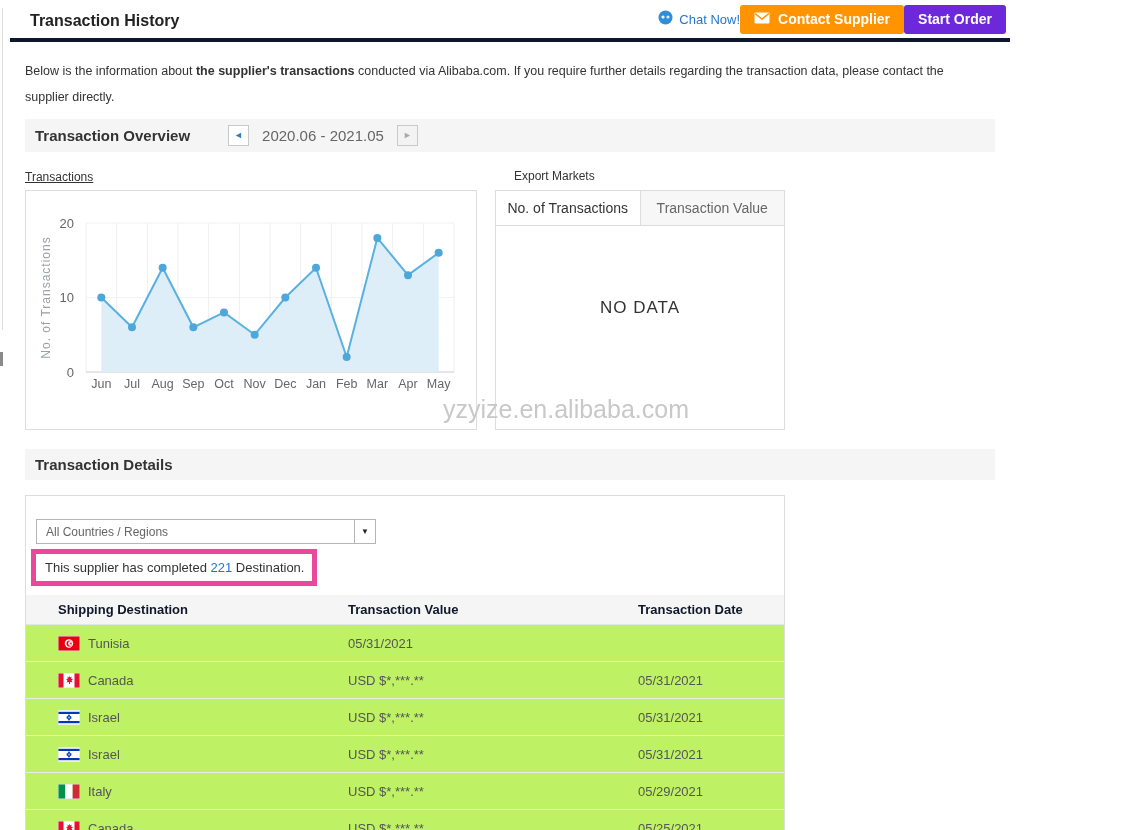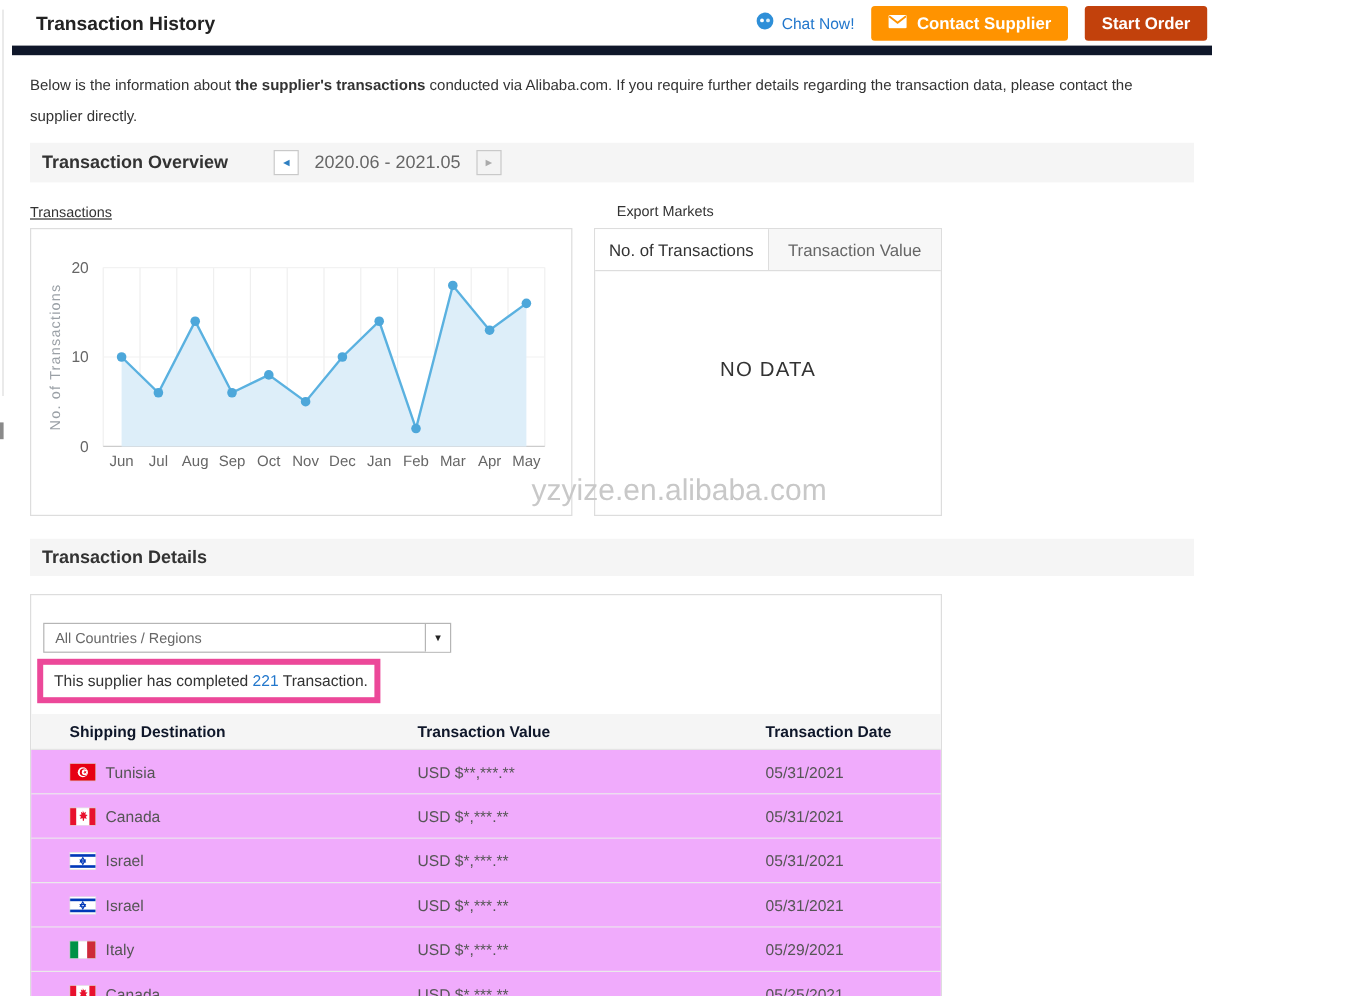--- a/index.html
+++ b/index.html
@@ -5,28 +5,28 @@
   html,body{margin:0;padding:0;background:#fff;}
   body{
     width:1126px;height:830px;position:relative;overflow:hidden;
     font-family:"Liberation Sans", sans-serif;color:#333;
   }
   
   .edge-line{position:absolute;left:2px;top:8px;width:1px;height:322px;background:#ddd;}
   .edge-nub{position:absolute;left:0px;top:352px;width:3px;height:14px;background:#8a8a8a;}
 
   
-  .header{position:absolute;left:10px;top:0;width:1000px;height:38px;border-bottom:8px solid #0f172a;}
+  .header{position:absolute;left:10px;top:0;width:1000px;height:38px;border-bottom:4px solid #0f172a;}
   .header-title{position:absolute;left:20px;top:12px;font-size:16px;font-weight:bold;color:#222;}
-  .header-actions{position:absolute;right:4px;top:4px;height:30px;display:flex;align-items:center;gap:14px;}
+  .header-actions{position:absolute;right:4px;top:4px;height:30px;display:flex;align-items:center;}
   .chat-link{display:flex;align-items:center;gap:6px;color:#2277cc;font-size:13px;cursor:pointer;}
   .btn{display:flex;align-items:center;gap:8px;height:29px;padding:0 14px;border-radius:3px;
        color:#fff;font-size:14px;font-weight:bold;cursor:pointer;}
   .btn-contact{background:#ff9300;}
-  .btn-start{background:#c2410c;}
+  .btn-start{background:#6d28d9;}
 
   
   .intro{position:absolute;left:25px;top:58px;width:940px;font-size:12.5px;color:#333;line-height:26px;}
   .intro b{font-weight:bold;}
 
   
   .section-bar{position:absolute;background:#f5f5f5;display:flex;align-items:center;}
   #overview-bar{left:25px;top:119px;width:970px;height:33px;}
   #details-bar{left:25px;top:449px;width:970px;height:31px;}
   .section-title{font-size:15px;font-weight:bold;color:#333;margin-left:10px;}
@@ -67,21 +67,21 @@
               font-size:8px;color:#222;background:#fff;cursor:pointer;}
   .summary-box{position:absolute;left:5px;top:53px;width:267px;height:27px;border:5px solid #ec4899;
                display:flex;align-items:center;padding-left:9px;font-size:13px;color:#333;white-space:pre;}
   .summary-count{color:#2277cc;}
 
   
   .tx-table{position:absolute;left:0;top:99px;width:758px;}
   .t-row{display:grid;grid-template-columns:322px 290px 146px;align-items:center;}
   .t-head{height:29px;background:#f5f5f5;border-bottom:1px solid #e4e4e4;}
   .t-head .t-cell{font-size:13px;font-weight:bold;color:#0f172a;}
-  .t-body-row{height:36px;border-bottom:1px solid #eaeaea;background:#f0abfc;}
+  .t-body-row{height:36px;border-bottom:1px solid #eaeaea;background:#bef264;}
   .t-cell{font-size:13px;color:#555;}
   .t-cell.first{padding-left:32px;display:flex;align-items:center;gap:8px;}
   .flag{width:22px;height:15px;display:inline-block;line-height:0;}
 </style>
 </head>
 <body>
 
 <div class="edge-line"></div>
 <div class="edge-nub"></div>
 
@@ -192,42 +192,41 @@
   <div class="section-title">Transaction Details</div>
 </div>
 
 <div class="details-panel">
   <div class="filter">
     <div class="filter-text">All Countries / Regions</div>
     <div class="filter-btn">
       <span>▼</span>
     </div>
   </div>
-  <div class="summary-box"><span>This supplier has completed </span><span class="summary-count">221</span><span> Transaction.</span></div>
+  <div class="summary-box"><span>This supplier has completed </span><span class="summary-count">221</span><span> Destination.</span></div>
 
   <div class="tx-table">
     <div class="t-row t-head">
       <div class="t-cell first">Shipping Destination</div>
       <div class="t-cell">Transaction Value</div>
       <div class="t-cell">Transaction Date</div>
     </div>
     <div>
   <div class="t-row t-body-row">
     <div class="t-cell first">
       <span class="flag"><svg width="22" height="15">
                 <rect width="22" height="15" fill="#e70013"></rect>
                 <circle cx="11" cy="7.5" r="4.2" fill="#fff"></circle>
                 <circle cx="11.6" cy="7.5" r="3.1" fill="#e70013"></circle>
                 <circle cx="12.6" cy="7.5" r="2.4" fill="#fff"></circle>
                 <path d="M11.2 7.5 l3-1 -1.8 2.6 0-3.2 1.8 2.6z" fill="#e70013"></path>
                 <rect width="22" height="15" fill="none" stroke="#ddd"></rect>
               </svg></span>
       <span>Tunisia</span>
     </div>
-    <div class="t-cell">USD $**,***.**</div>
     <div class="t-cell">05/31/2021</div>
   </div>
 
   <div class="t-row t-body-row">
     <div class="t-cell first">
       <span class="flag"><svg width="22" height="15">
                 <rect width="22" height="15" fill="#fff"></rect>
                 <rect width="5.5" height="15" fill="#e8112d"></rect>
                 <rect x="16.5" width="5.5" height="15" fill="#e8112d"></rect>
                 <path d="M11 2.5 l1 2 1.6-1 -0.5 2.3 1.9 0.3 -1.5 1.5 0.9 1.7 -2.3-0.4 -0.1 2.1 -1 0 -0.1-2.1 -2.3 0.4 0.9-1.7 -1.5-1.5 1.9-0.3 -0.5-2.3 1.6 1z" fill="#e8112d"></path>

